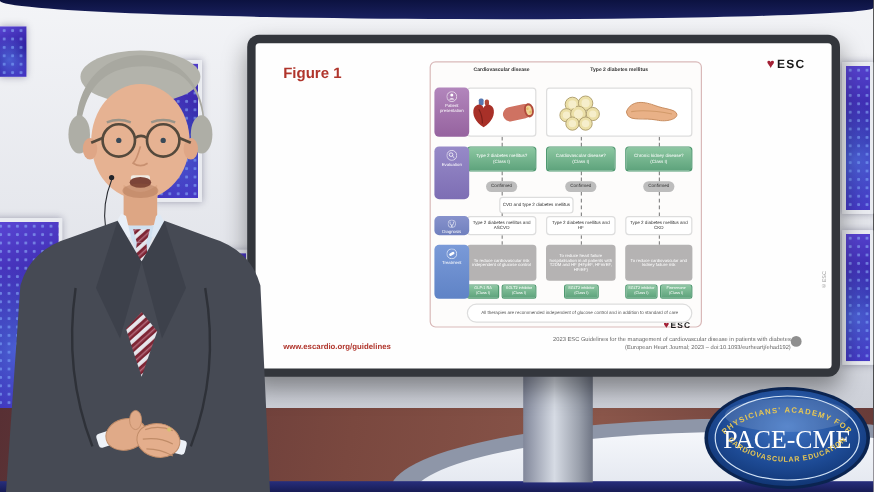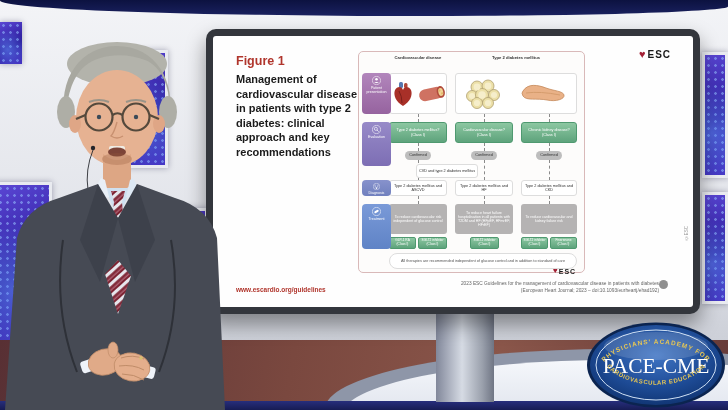--- a/index.html
+++ b/index.html
@@ -89,21 +89,20 @@
   <div class="panel" style="left:702px;top:192px;width:26px;height:112px;"></div>
   <div class="floor"></div>
   <div class="desk-rim"></div>
   <div class="desk-top"></div>
   <div class="bottombar"></div>
   <div class="pillar"></div>
 
   <div class="screen">
     <div class="slide">
       <div class="fig-label">Figure 1</div>
-      <div class="slide-title">Management of cardiovascular disease in patients with type 2 diabetes: clinical approach and key recommendations</div>
       <div class="esc-top">
         <span class="esc-heart">♥</span>
         <span class="esc-word">ESC</span>
       </div>
 
       <div class="fc">
 
         <div class="conn" style="left:59px;top:62px;height:8px;"></div>
         <div class="conn" style="left:125px;top:62px;height:8px;"></div>
         <div class="conn" style="left:190px;top:62px;height:8px;"></div>

